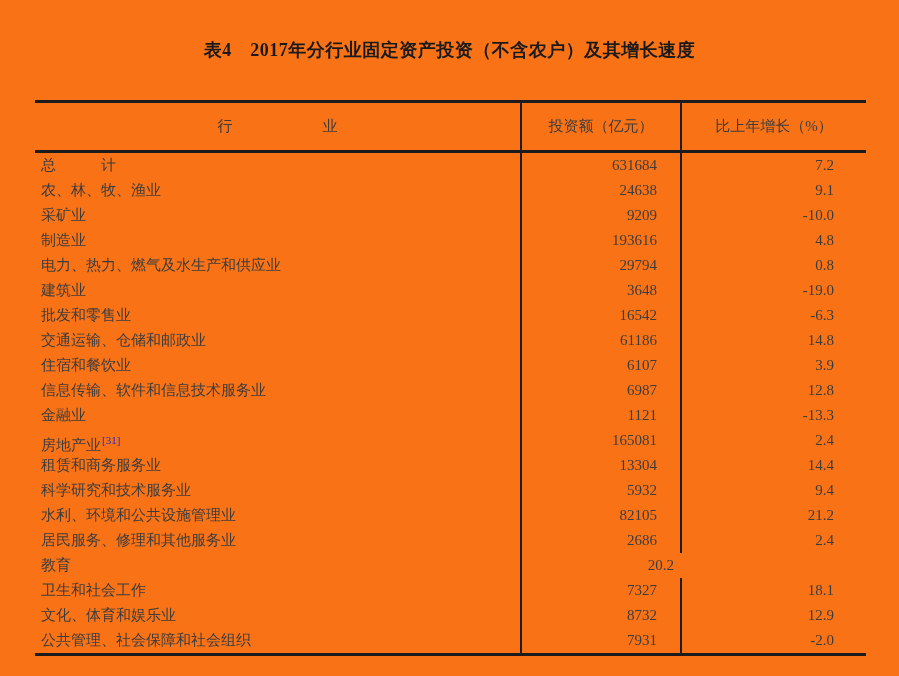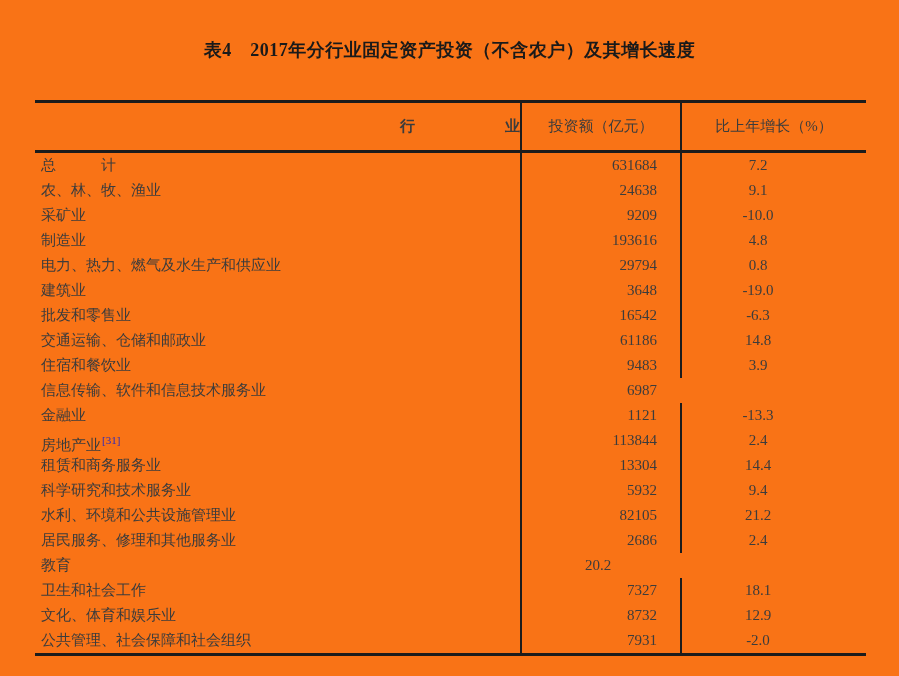--- a/index.html
+++ b/index.html
@@ -58,24 +58,24 @@
   }
   .c2 {
     width: 160px;
     border-left: 2px solid #1c1c1c;
     text-align: right;
     padding-right: 23px;
   }
   .c3 {
     width: 186px;
     border-left: 2px solid #1c1c1c;
-    text-align: center;
+    text-align: right;
     padding-right: 32px;
   }
-  .header .c1 { text-align: right; padding-left: 0; font-weight: bold; }
+  .header .c1 { text-align: center; padding-left: 0; }
   .header .c2, .header .c3 { text-align: center; padding-right: 0; }
   sup.ref {
     color: #2a2ac0;
     font-size: 11px;
     margin-left: 1px;
     cursor: pointer;
     margin-top: 12px;
   }
 </style>
 </head>
@@ -126,35 +126,36 @@
       <div class="cell c2">16542</div>
       <div class="cell c3">-6.3</div>
     </div>
     <div class="row">
       <div class="cell c1">交通运输、仓储和邮政业</div>
       <div class="cell c2">61186</div>
       <div class="cell c3">14.8</div>
     </div>
     <div class="row">
       <div class="cell c1">住宿和餐饮业</div>
-      <div class="cell c2">9483</div>
+      <div class="cell c2">6107</div>
       <div class="cell c3">3.9</div>
     </div>
     <div class="row">
       <div class="cell c1">信息传输、软件和信息技术服务业</div>
       <div class="cell c2">6987</div>
+      <div class="cell c3">12.8</div>
     </div>
     <div class="row">
       <div class="cell c1">金融业</div>
       <div class="cell c2">1121</div>
       <div class="cell c3">-13.3</div>
     </div>
     <div class="row">
       <div class="cell c1"><span>房地产业</span><sup class="ref">[31]</sup></div>
-      <div class="cell c2">113844</div>
+      <div class="cell c2">165081</div>
       <div class="cell c3">2.4</div>
     </div>
     <div class="row">
       <div class="cell c1">租赁和商务服务业</div>
       <div class="cell c2">13304</div>
       <div class="cell c3">14.4</div>
     </div>
     <div class="row">
       <div class="cell c1">科学研究和技术服务业</div>
       <div class="cell c2">5932</div>

